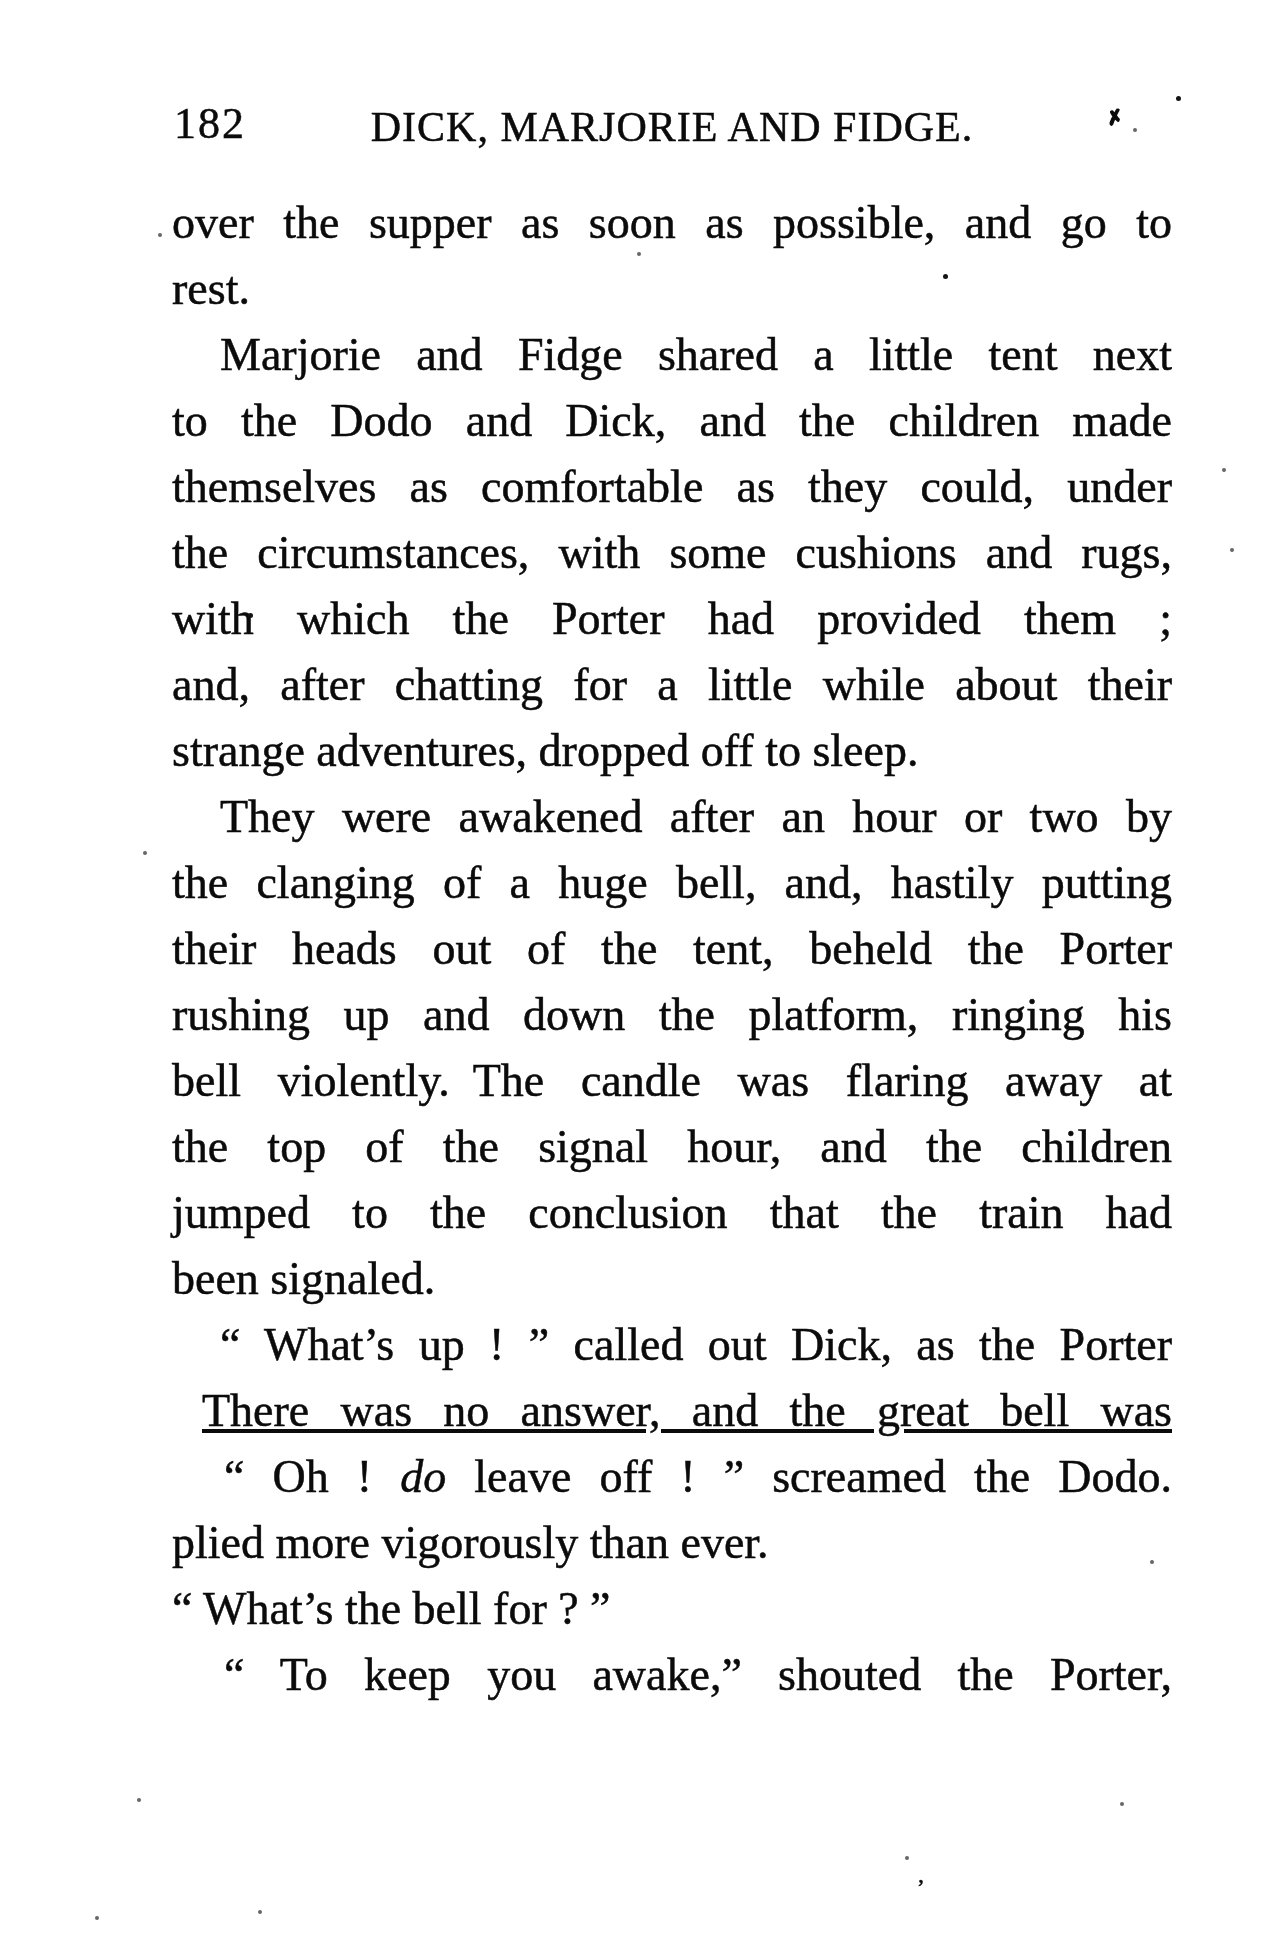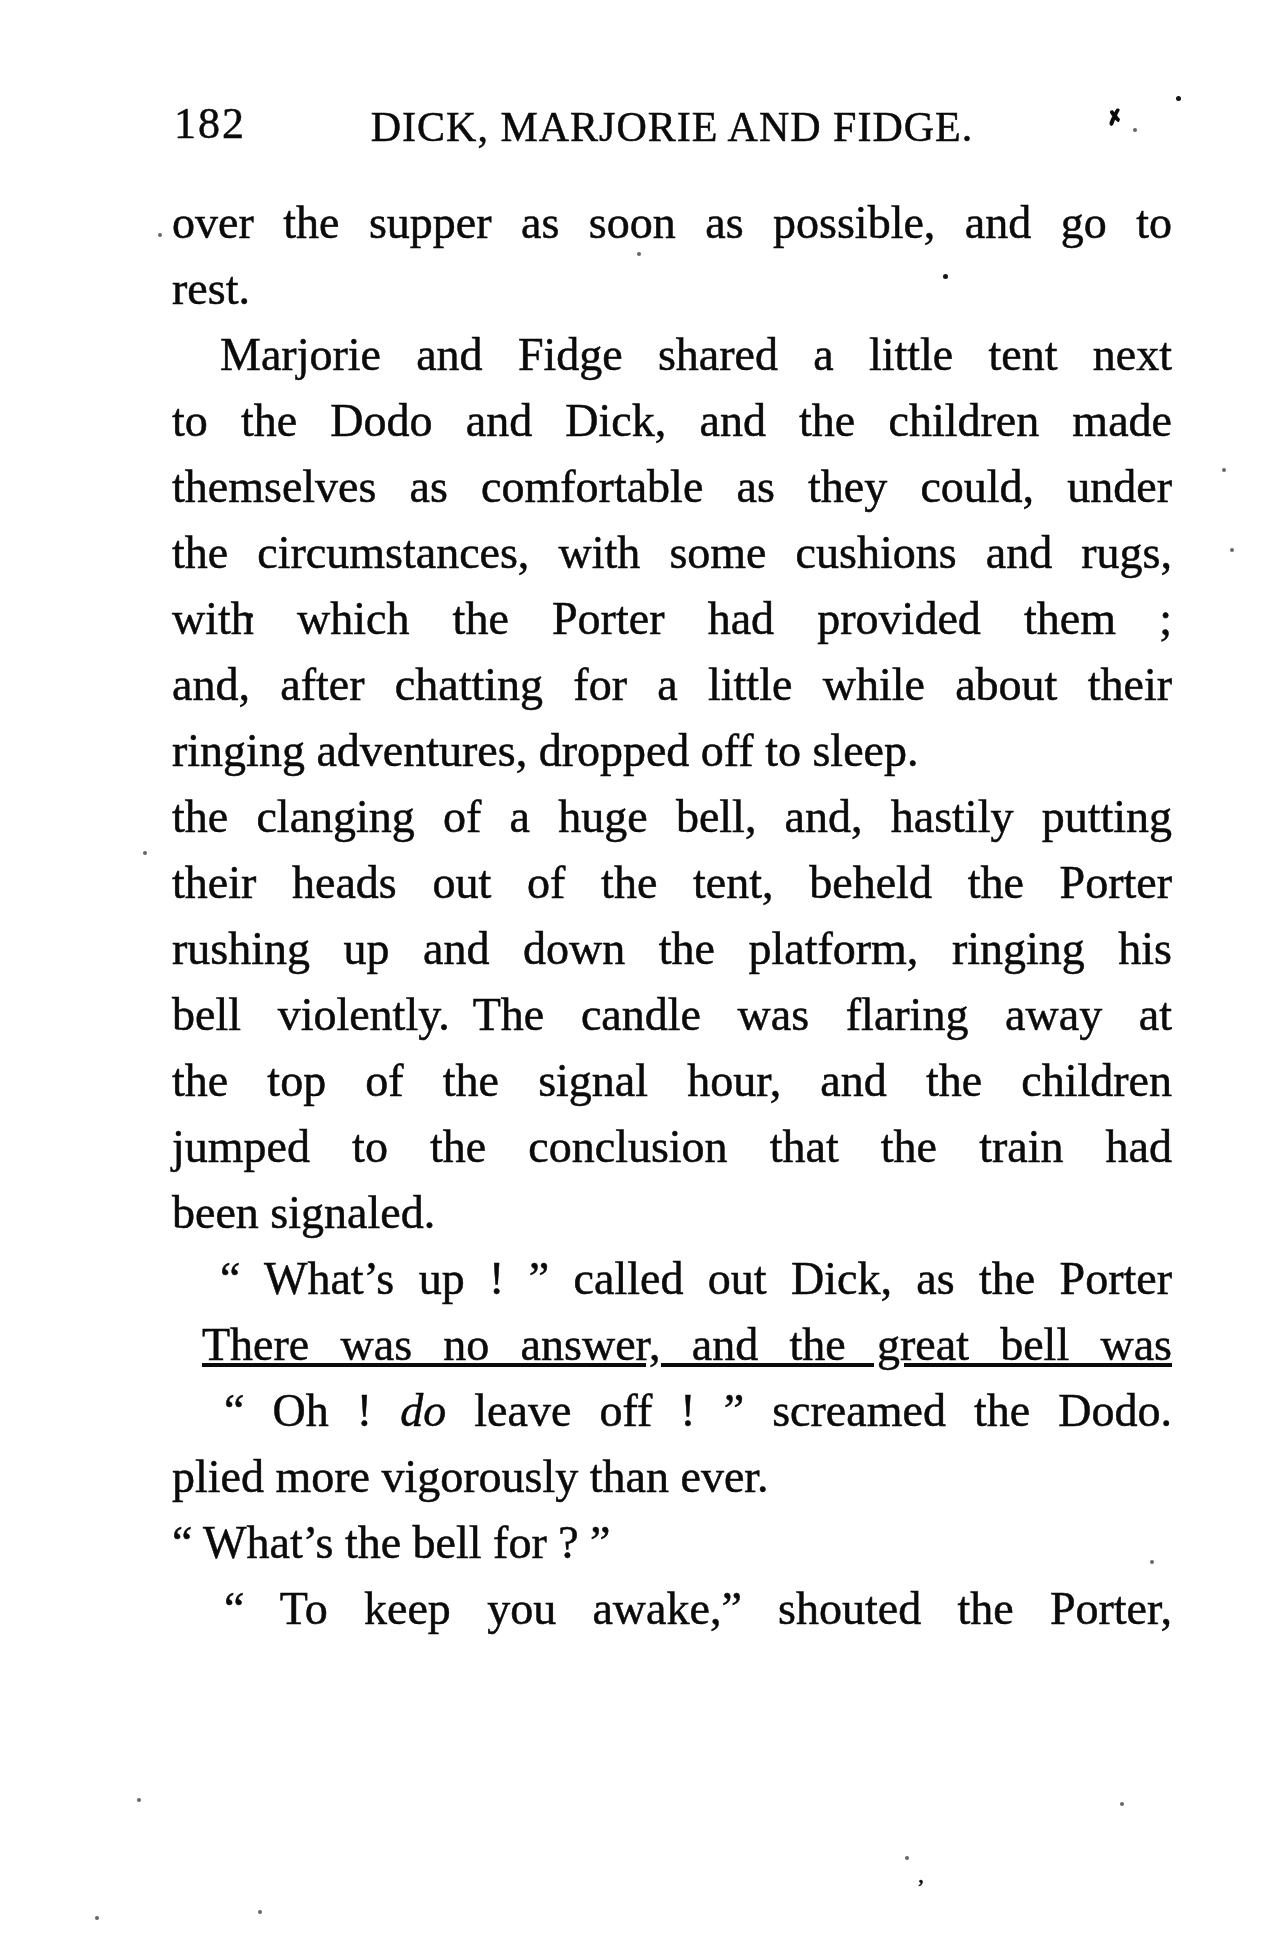--- a/index.html
+++ b/index.html
@@ -86,21 +86,22 @@
 
   <div class="textblock" id="lines">
       <div class="line j">over the supper as soon as possible, and go to</div>
       <div class="line">rest.</div>
       <div class="line j in-md">Marjorie and Fidge shared a little tent next</div>
       <div class="line j">to the Dodo and Dick, and the children made</div>
       <div class="line j">themselves as comfortable as they could, under</div>
       <div class="line j">the circumstances, with some cushions and rugs,</div>
       <div class="line j">with which the Porter had provided them ;</div>
       <div class="line j">and, after chatting for a little while about their</div>
-      <div class="line">ringing adventures, dropped off to sleep.</div>
+      <div class="line">strange adventures, dropped off to sleep.</div>
+      <div class="line j in-md">They were awakened after an hour or two by</div>
       <div class="line j">the clanging of a huge bell, and, hastily putting</div>
       <div class="line j">their heads out of the tent, beheld the Porter</div>
       <div class="line j">rushing up and down the platform, ringing his</div>
       <div class="line j">bell violently. The candle was flaring away at</div>
       <div class="line j">the top of the signal hour, and the children</div>
       <div class="line j">jumped to the conclusion that the train had</div>
       <div class="line">been signaled.</div>
       <div class="line j in-md">“ What’s up ! ” called out Dick, as the Porter</div>
       <div class="line j in-sm">There was no answer, and the great bell was</div>
       <div class="line j in-lg"><span>“ Oh ! </span><span class="it">do</span><span> leave off ! ” screamed the Dodo.</span></div>

